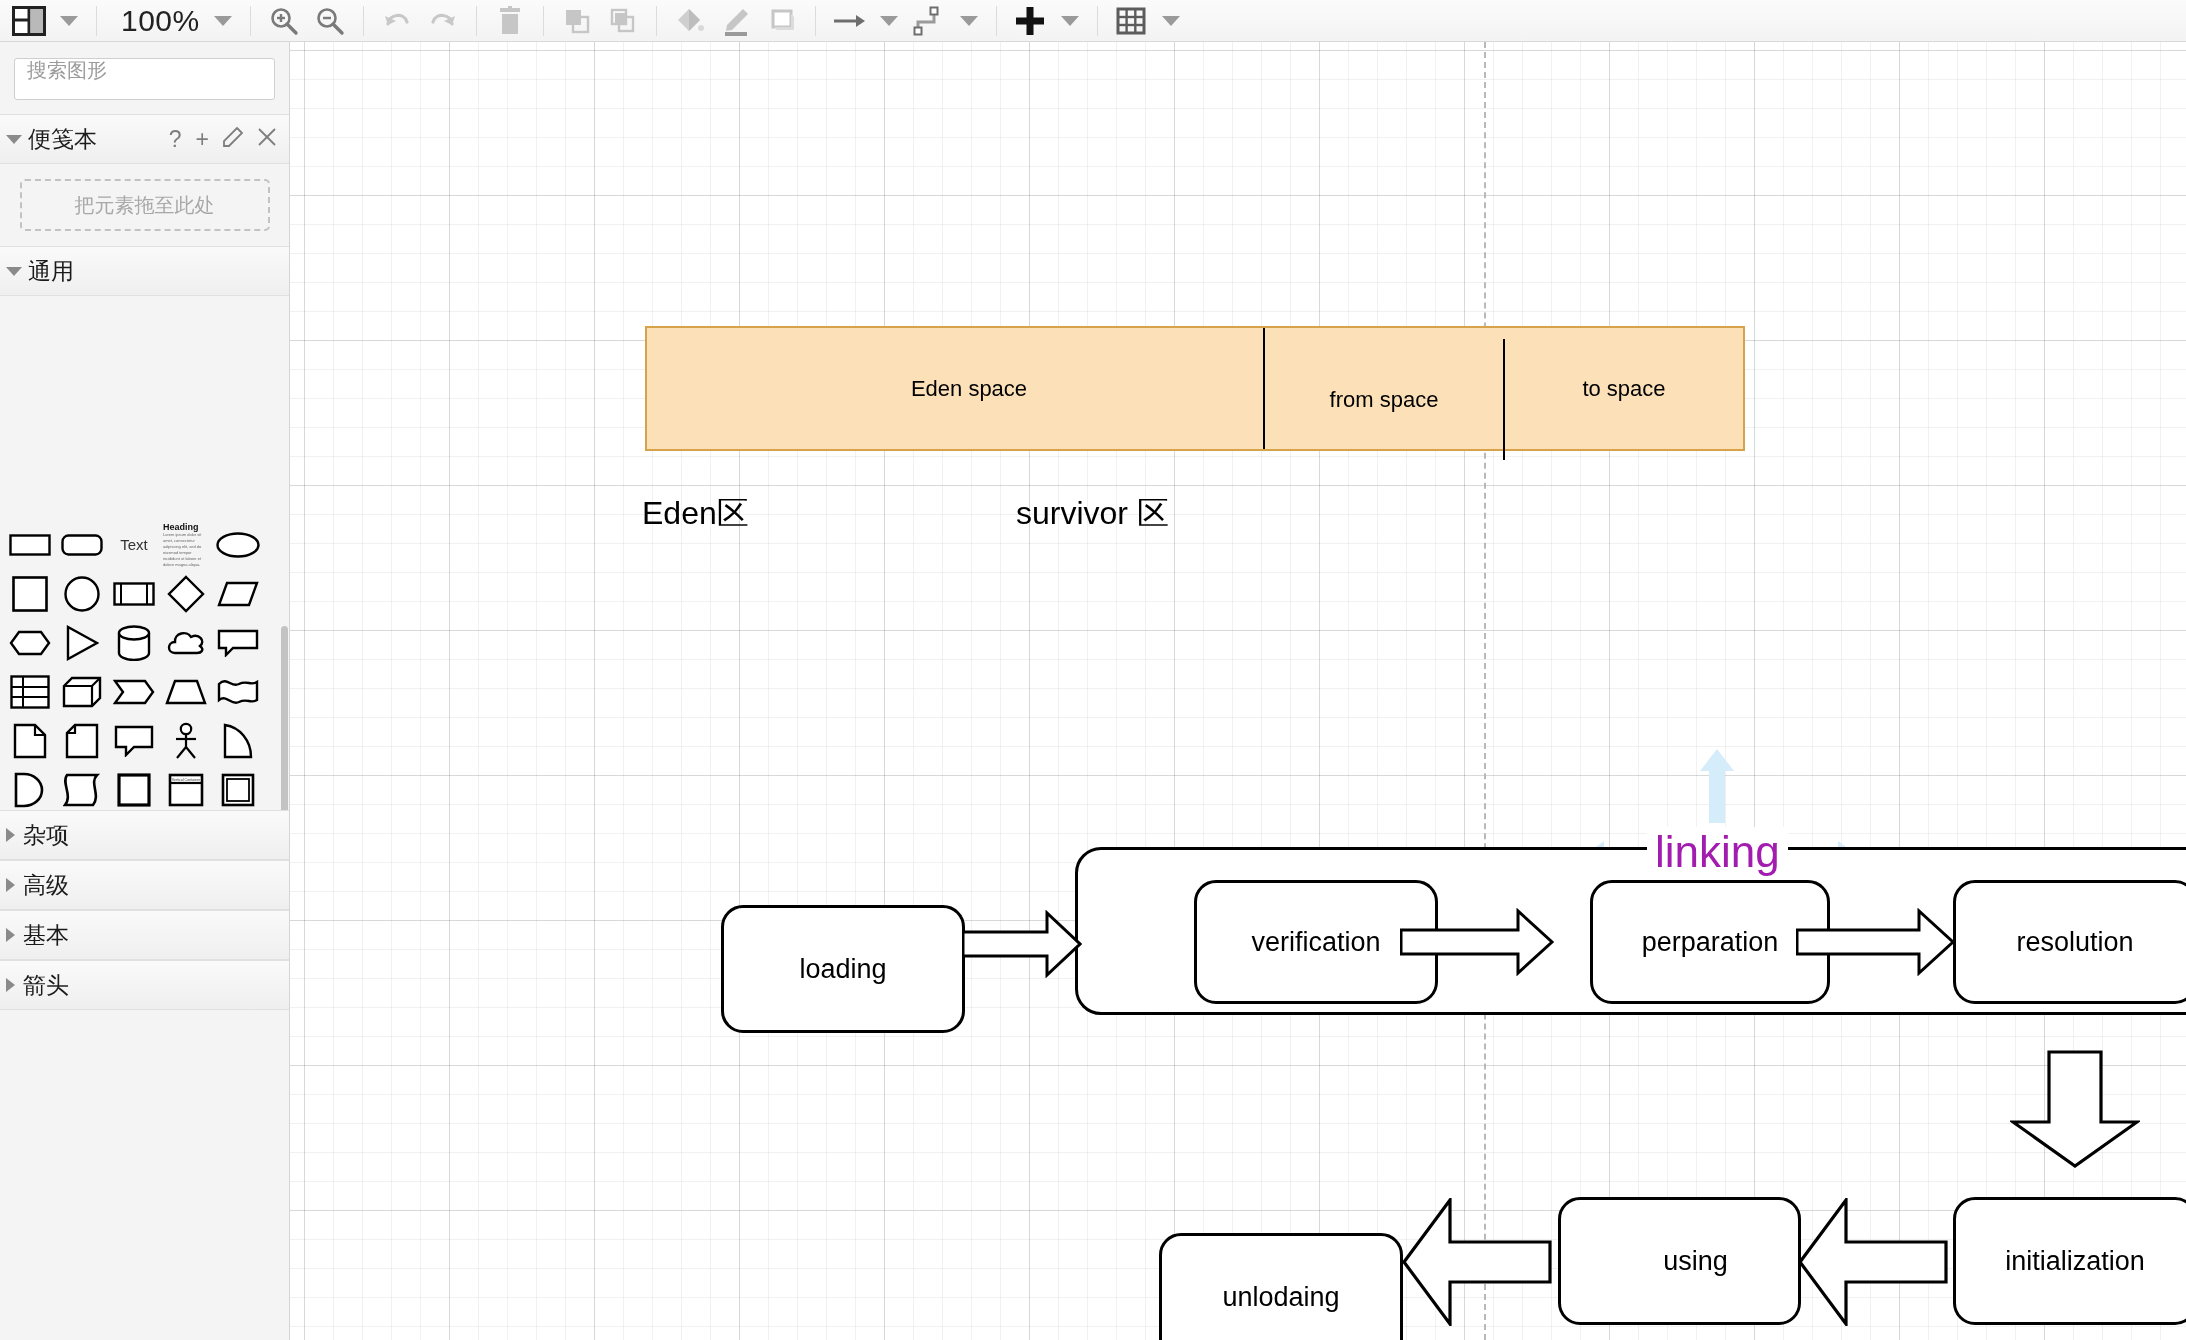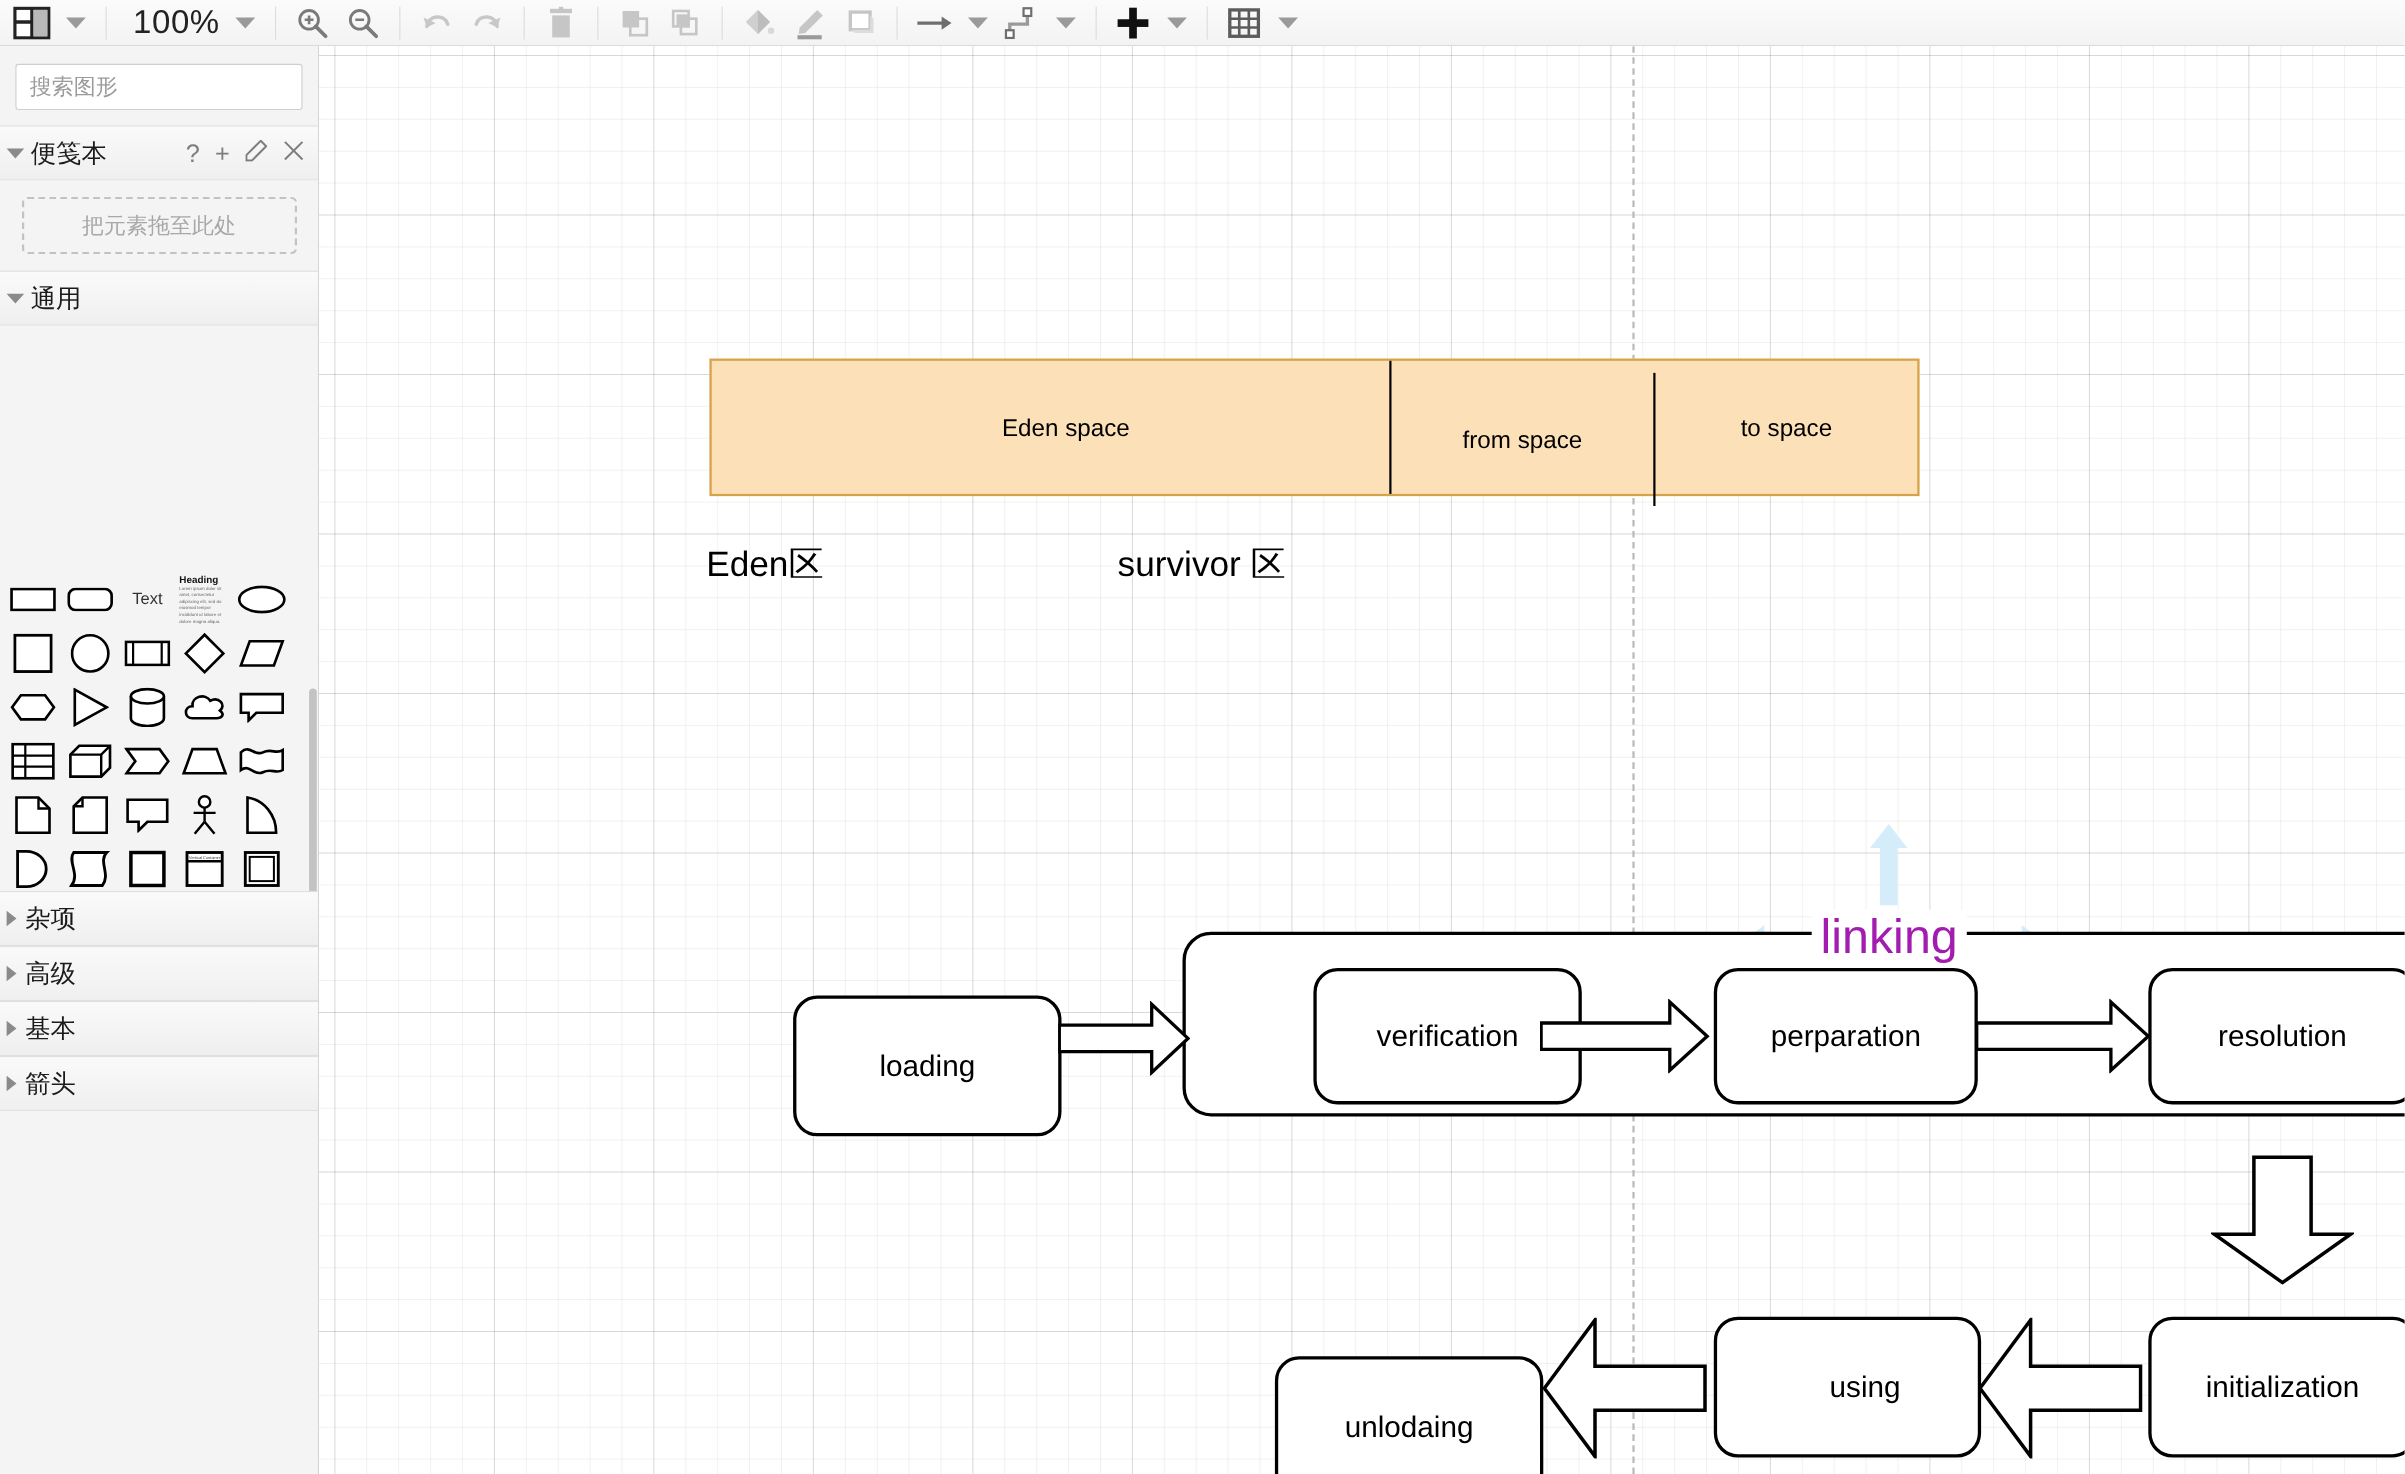--- a/index.html
+++ b/index.html
@@ -41,21 +41,21 @@
     position: absolute; left: 0; top: 42px; width: 290px; height: 1298px;
     background: #f4f4f4;
     border-right: 1px solid #d5d5d5;
     overflow: hidden;
   }
   #search-row {
     height: 72px; padding: 16px 14px 0 14px; background: #f4f4f4;
   }
   #search-box {
     height: 42px; background: #fff; border: 1px solid #cfcfcf; border-radius: 3px;
-    display: flex; align-items: center; padding: 18px 12px;
+    display: flex; align-items: flex-start; padding: 0 12px;
   }
   #search-box input {
     flex: 1; border: none; outline: none; font-size: 20px; color: #333;
     font-family: "Liberation Sans", sans-serif; background: transparent;
   }
   #search-box input::placeholder { color: #9b9b9b; }
 
   .sec-header {
     height: 50px; display: flex; align-items: center;
     border-top: 1px solid #e0e0e0; border-bottom: 1px solid #e0e0e0;
@@ -595,21 +595,21 @@
   <svg class="blockarrow" style="left:672px; top:868px;" width="120" height="68" viewBox="0 0 120 68">
     <path d="M1 22 L85 22 L85 3 L118 34 L85 65 L85 46 L1 46 Z" fill="#fff" stroke="#000" stroke-width="3"></path>
   </svg>
 
   <div class="node" style="left:868px; top:838px; width:244px; height:124px;margin-left:36px;">verification</div>
 
   <svg class="blockarrow" style="left:1110px; top:866px;" width="155" height="68" viewBox="0 0 155 68">
     <path d="M1 22 L118 22 L118 3 L152 34 L118 65 L118 46 L1 46 Z" fill="#fff" stroke="#000" stroke-width="3"></path>
   </svg>
 
-  <div class="node" style="left:1268px; top:838px; width:240px; height:124px;">perparation</div>
+  <div class="node" style="left:1300px; top:838px; width:240px; height:124px;">perparation</div>
 
   <svg class="blockarrow" style="left:1506px; top:866px;" width="160" height="68" viewBox="0 0 160 68">
     <path d="M1 22 L123 22 L123 3 L157 34 L123 65 L123 46 L1 46 Z" fill="#fff" stroke="#000" stroke-width="3"></path>
   </svg>
 
   <div class="node" style="left:1663px; top:838px; width:244px; height:124px;">resolution</div>
 
   <svg class="blockarrow" style="left:1720px; top:1008px;" width="130" height="118" viewBox="0 0 130 118">
     <path d="M39 2 L91 2 L91 72 L127 72 L65 116 L3 72 L39 72 Z" fill="#fff" stroke="#000" stroke-width="3.2"></path>
   </svg>

